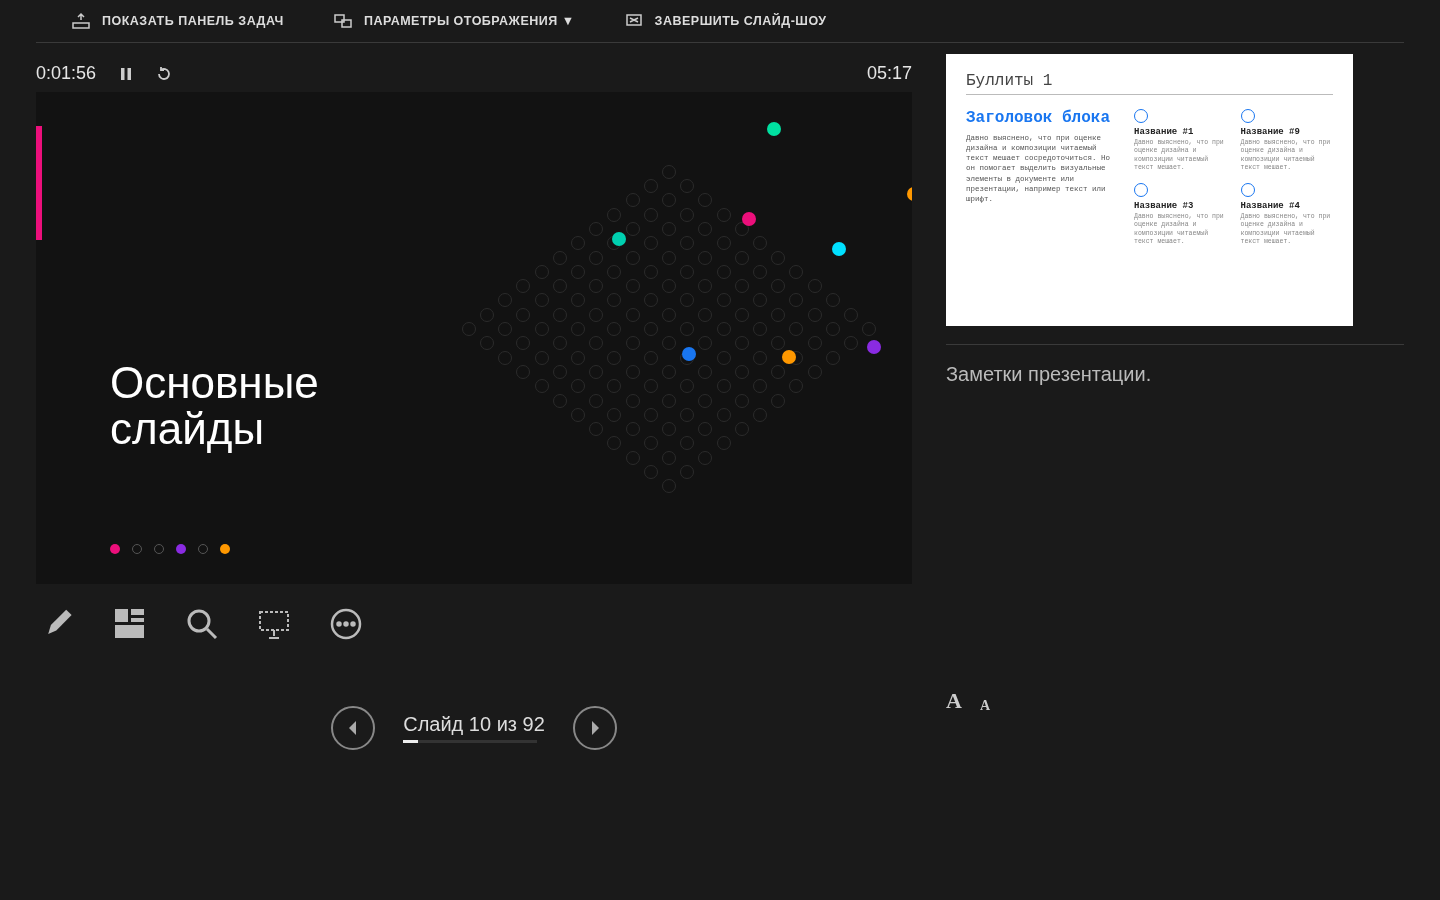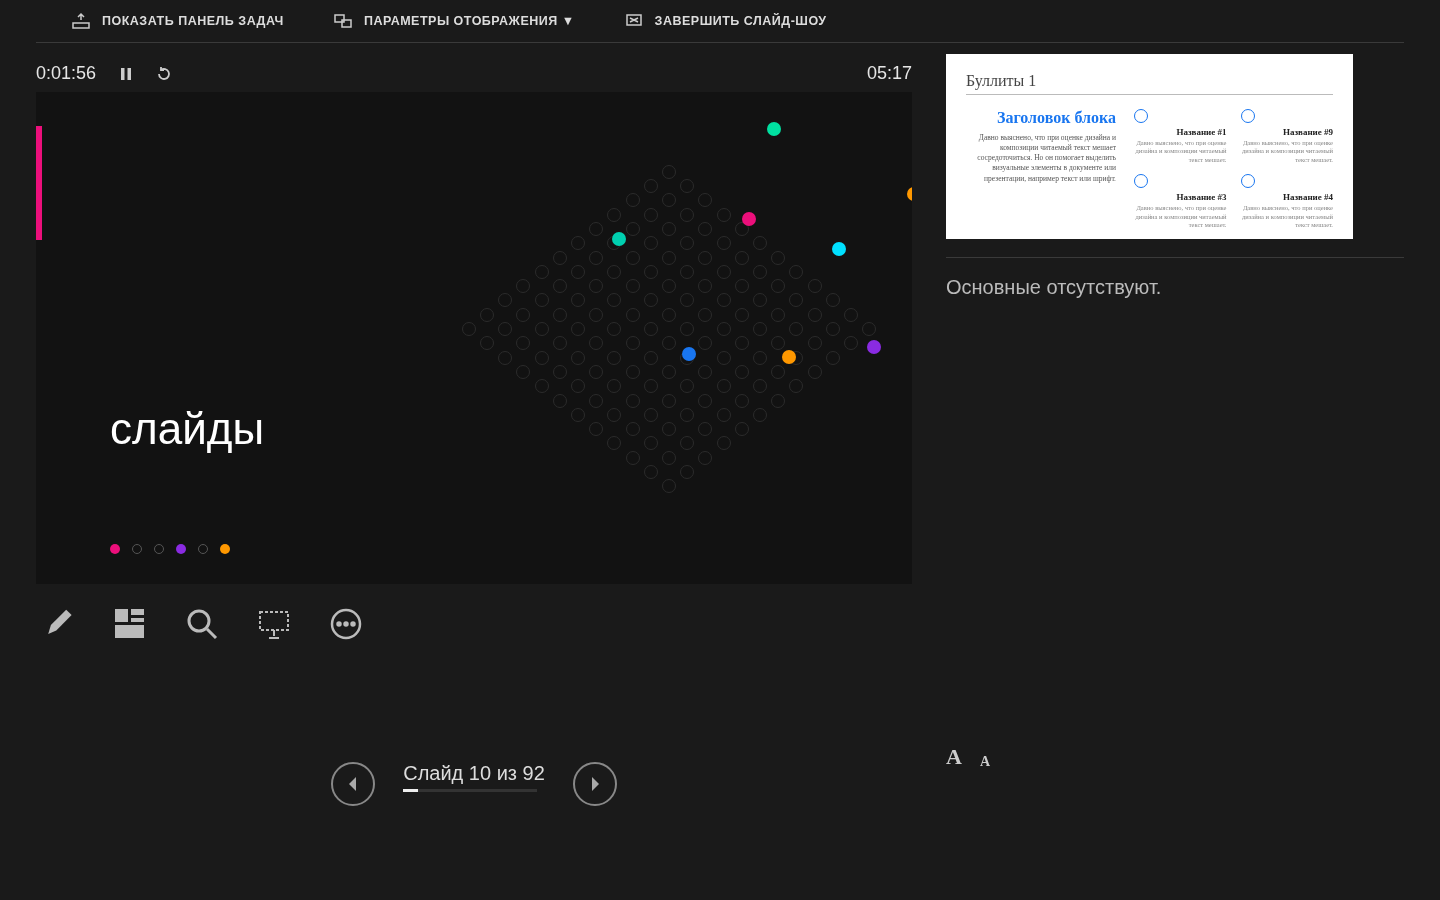--- a/index.html
+++ b/index.html
@@ -41,35 +41,35 @@
 .gdot { position:absolute; width:14px; height:14px; border:1.5px solid #2b2b2b; border-radius:50%; }
 .cdot { position:absolute; width:14px; height:14px; border-radius:50%; }
 .footer-dots { position:absolute; left:74px; bottom:30px; display:flex; gap:12px; }
 .fd { width:10px; height:10px; border-radius:50%; }
 .fd-fill { background:#ec0f7b; }
 .fd-empty { border:1.5px solid #555; }
 .fd-purple { background:#8a2be2; }
 .fd-orange { background:#ff9800; }
 .toolbar { display:flex; gap:36px; padding:22px 4px 0; }
 .tool-btn { width:36px; height:36px; cursor:pointer; display:flex; align-items:center; justify-content:center; color:#bbb; }
-.nav-row { display:flex; align-items:flex-start; justify-content:center; gap:28px; margin-top:120px; }
+.nav-row { display:flex; align-items:center; justify-content:center; gap:28px; margin-top:64px; }
 .nav-btn { width:44px; height:44px; border:2px solid #888; border-radius:50%; cursor:pointer; display:flex; align-items:center; justify-content:center; }
 .nav-center { text-align:center; }
 .nav-label { font-size:20px; color:#ddd; }
 .nav-bar { width:134px; height:3px; background:#333; margin-top:4px; position:relative; }
 .nav-bar-fill { position:absolute; left:0; top:0; height:3px; background:#eee; }
 .right-col { flex:1; position:relative; margin-top:-38px; }
 .right-label { font-size:19px; color:#bbb; margin-bottom:12px; }
 .thumb {
-  width:407px; height:185px; background:#fff; position:relative;
-  padding:18px 20px; font-family: Liberation Serif, serif;
+  width:407px; height:272px; background:#fff; position:relative;
+  padding:18px 20px; font-family: Liberation Mono, monospace;
 }
 .thumb-title { color:#444; font-size:16px; margin-bottom:4px; }
 .thumb-rule { height:1px; background:#bbb; margin-bottom:14px; }
-.thumb-body { display:flex; gap:18px;text-align:right; }
+.thumb-body { display:flex; gap:18px; }
 .thumb-left { flex:0 0 150px; }
 .thumb-block-title { color:#1976f0; font-size:16px; font-weight:600; margin-bottom:6px; }
 .thumb-block-text { font-size:7.5px; color:#555; line-height:1.35; }
 .thumb-grid { flex:1; display:grid; grid-template-columns:1fr 1fr; gap:10px 14px; }
 .thumb-cell-icon { width:14px; height:14px; border:1.5px solid #1976f0; border-radius:50%; margin-bottom:4px; }
 .thumb-cell-title { font-size:9px; font-weight:700; color:#222; margin-bottom:2px; }
 .thumb-cell-text { font-size:6.5px; color:#888; line-height:1.3; }
 .divider { height:1px; background:#3a3a3a; margin:18px 0; }
 .notes-empty { font-size:20px; color:#bbb; }
 .font-ctrl { position:absolute; bottom:0; left:0; display:flex; gap:18px; align-items:flex-end; padding-bottom:36px; }
@@ -126,21 +126,21 @@
     </span>
   </div>
   <span class="timer-text">05:17</span>
 </div>
 
 <div class="main-wrap">
   <div class="left-col">
     <div class="slide-area">
       <div class="accent-bar"></div>
       <div class="slide-title">
-        <br>
+        <span>Основные</span><br>
         <span>слайды</span>
       </div>
       <div class="dots-grid" id="dotsgrid">
           <span class="gdot" style="left: 250px; top: 72.7px;"></span>
           <span class="gdot" style="left: 231.8px; top: 87px;"></span>
           <span class="gdot" style="left: 268.2px; top: 87px;"></span>
           <span class="gdot" style="left: 213.6px; top: 101.3px;"></span>
           <span class="gdot" style="left: 250px; top: 101.3px;"></span>
           <span class="gdot" style="left: 286.4px; top: 101.3px;"></span>
           <span class="gdot" style="left: 195.4px; top: 115.6px;"></span>
@@ -383,19 +383,19 @@
             </div>
             <div>
               <div class="thumb-cell-icon"></div>
               <div class="thumb-cell-title">Название #4</div>
               <div class="thumb-cell-text">Давно выяснено, что при оценке дизайна и композиции читаемый текст мешает.</div>
             </div>
           </div>
       </div>
     </div>
     <div class="divider"></div>
-    <div class="notes-empty">Основные отсутствуют.</div>
+    <div class="notes-empty">Заметки презентации.</div>
     <div class="font-ctrl">
       <span class="font-btn" style="font-size:22px;">A</span>
       <span class="font-btn" style="font-size:14px;">A</span>
     </div>
   </div>
 </div>
 
 </body></html>

